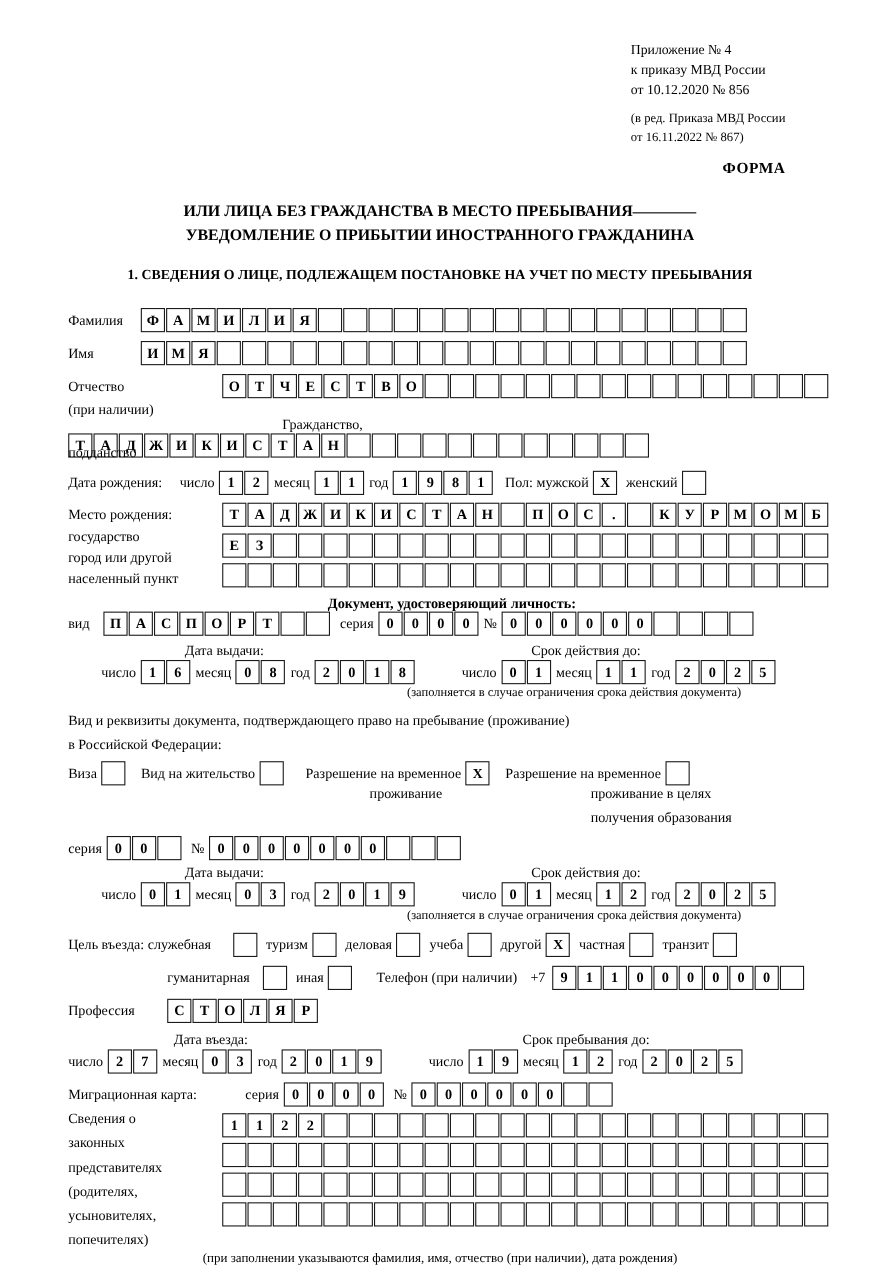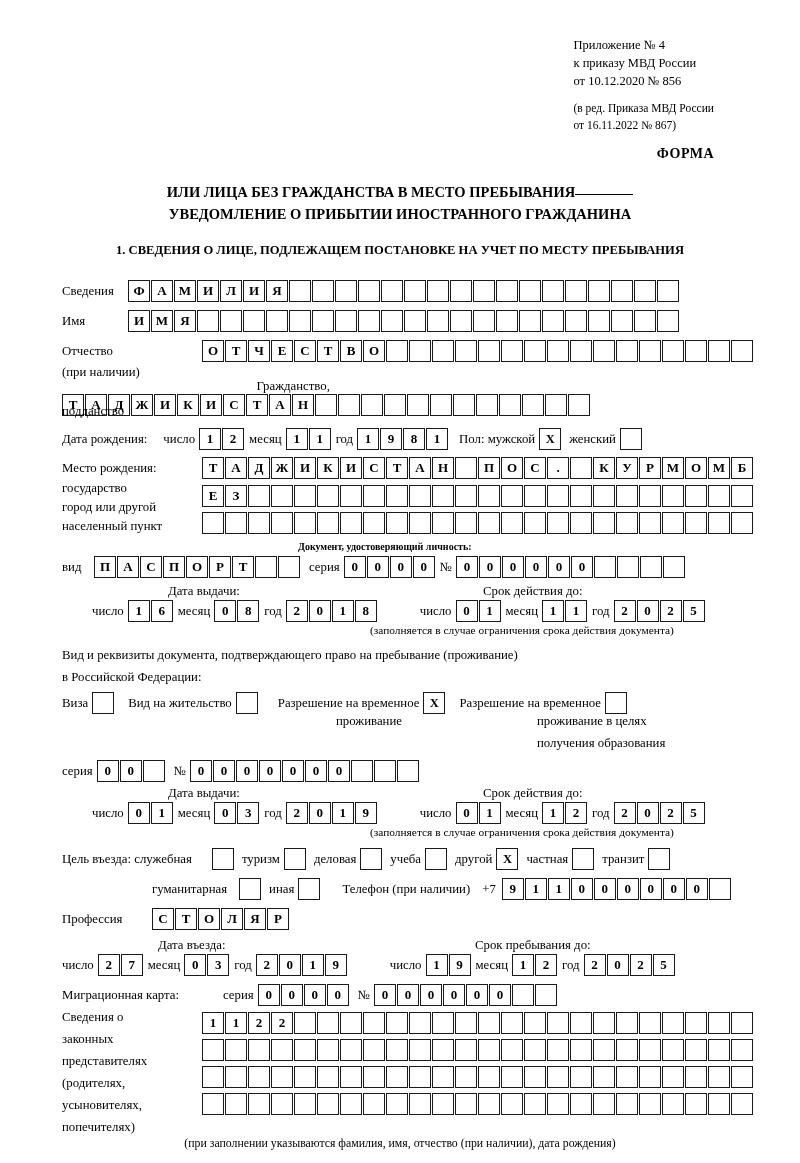--- a/index.html
+++ b/index.html
@@ -45,21 +45,21 @@
   <div class="forma">ФОРМА</div>
 
   <div class="title">
     <div><span>ИЛИ ЛИЦА БЕЗ ГРАЖДАНСТВА В МЕСТО ПРЕБЫВАНИЯ</span><span class="u"></span></div>
     <div>УВЕДОМЛЕНИЕ О ПРИБЫТИИ ИНОСТРАННОГО ГРАЖДАНИНА</div>
   </div>
 
   <div class="sect">1. СВЕДЕНИЯ О ЛИЦЕ, ПОДЛЕЖАЩЕМ ПОСТАНОВКЕ НА УЧЕТ ПО МЕСТУ ПРЕБЫВАНИЯ</div>
 
   <div class="row" style="left:62px;top:280px;">
-    <div class="lbl" style="width:66px">Сведения</div>
+    <div class="lbl" style="width:66px">Фамилия</div>
     <div class="cells" id="cells-surname">
         <div class="c">Ф</div>
         <div class="c">А</div>
         <div class="c">М</div>
         <div class="c">И</div>
         <div class="c">Л</div>
         <div class="c">И</div>
         <div class="c">Я</div>
         <div class="c"></div>
         <div class="c"></div>
@@ -283,21 +283,21 @@
         <div class="c"></div>
         <div class="c"></div>
         <div class="c"></div>
         <div class="c"></div>
         <div class="c"></div>
         <div class="c"></div>
       </div>
   </div>
   <div class="lbl" style="position:absolute;left:62px;top:519px;">населенный пункт</div>
 
-  <div class="lbl b" style="position:absolute;left:298px;top:541px;font-size:10px">Документ, удостоверяющий личность:</div>
+  <div class="lbl b" style="position:absolute;left:298px;top:541px;font-size:13px">Документ, удостоверяющий личность:</div>
   <div class="row" style="left:62px;top:556px;">
     <div class="lbl" style="width:32px">вид</div>
     <div class="cells" id="cells-dockind">
         <div class="c">П</div>
         <div class="c">А</div>
         <div class="c">С</div>
         <div class="c">П</div>
         <div class="c">О</div>
         <div class="c">Р</div>
         <div class="c">Т</div>

